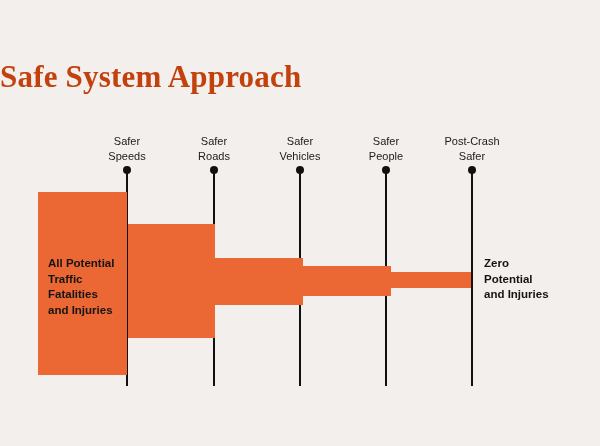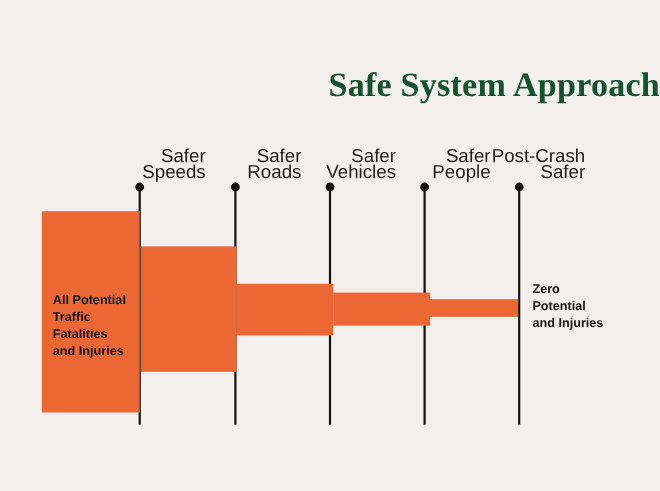--- a/index.html
+++ b/index.html
@@ -16,34 +16,34 @@
     position: relative;
     width: 600px;
     height: 446px;
     background: #F2EFEC;
   }
   #chart-title {
     position: absolute;
     left: 0;
     top: 58px;
     width: 600px;
-    text-align: right;
+    text-align: left;
     font-family: "Liberation Serif", serif;
     font-weight: bold;
     font-size: 31px;
     letter-spacing: 0.2px;
-    color: #14532d;
+    color: #c2410c;
     line-height: 38px;
     white-space: nowrap;
   }
   .stage-label {
     position: absolute;
-    text-align: right;
+    text-align: center;
     font-family: "Liberation Sans", sans-serif;
-    font-size: 17px;
+    font-size: 11px;
     font-weight: 400;
     color: #1b1b1b;
     line-height: 15px;
     white-space: pre-line;
   }
   .stage-marker {
     position: absolute;
     width: 0;
     height: 0;
   }
@@ -119,21 +119,21 @@
       </div>
     </div>
   <div id="funnel-blocks">
       <div class="funnel-block" style="left: 38px; top: 192px; width: 89px; height: 183px; background: rgb(235, 103, 51);"></div>
       <div class="funnel-block" style="left: 128px; top: 224px; width: 87px; height: 114px; background: rgb(235, 103, 51);"></div>
       <div class="funnel-block" style="left: 215px; top: 258px; width: 88px; height: 47px; background: rgb(235, 103, 51);"></div>
       <div class="funnel-block" style="left: 303px; top: 266px; width: 88px; height: 30px; background: rgb(235, 103, 51);"></div>
       <div class="funnel-block" style="left: 390px; top: 272px; width: 81px; height: 16px; background: rgb(235, 103, 51);"></div>
     </div>
 
-  <div class="funnel-text" id="input-annotation" style="left:48px; top:266px; width:92px;">All Potential
+  <div class="funnel-text" id="input-annotation" style="left:48px; top:256px; width:92px;">All Potential
 Traffic
 Fatalities
 and Injuries</div>
 
   <div class="funnel-text" id="output-annotation" style="left:484px; top:256px; width:110px;">Zero
 Potential
 and Injuries</div>
 
 </div>
 

